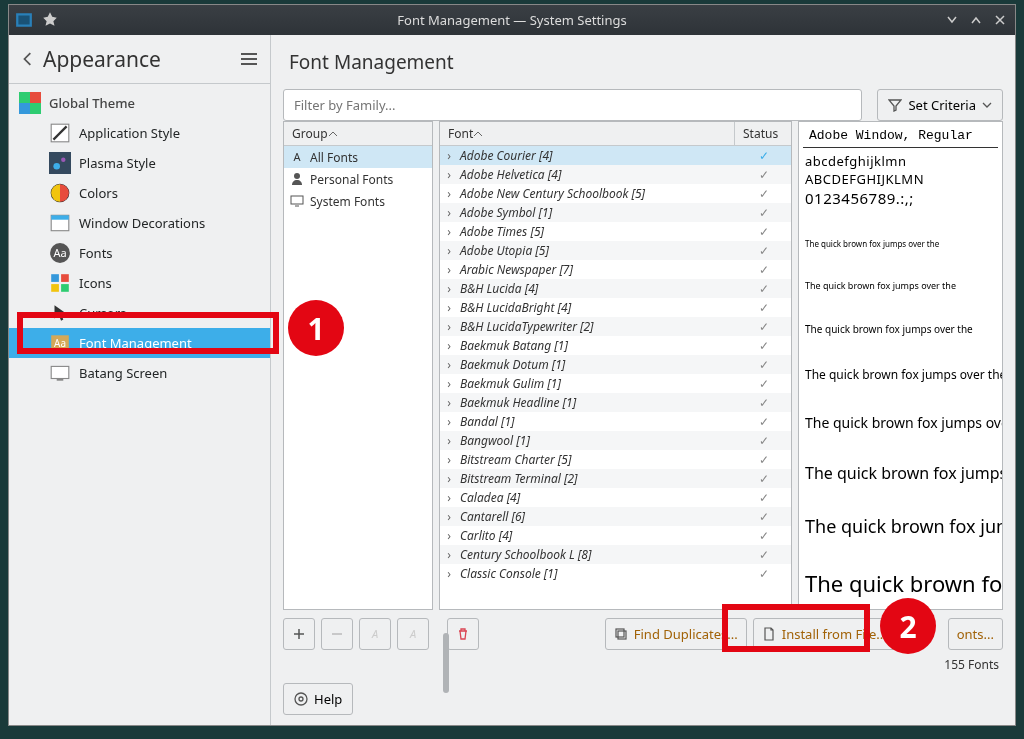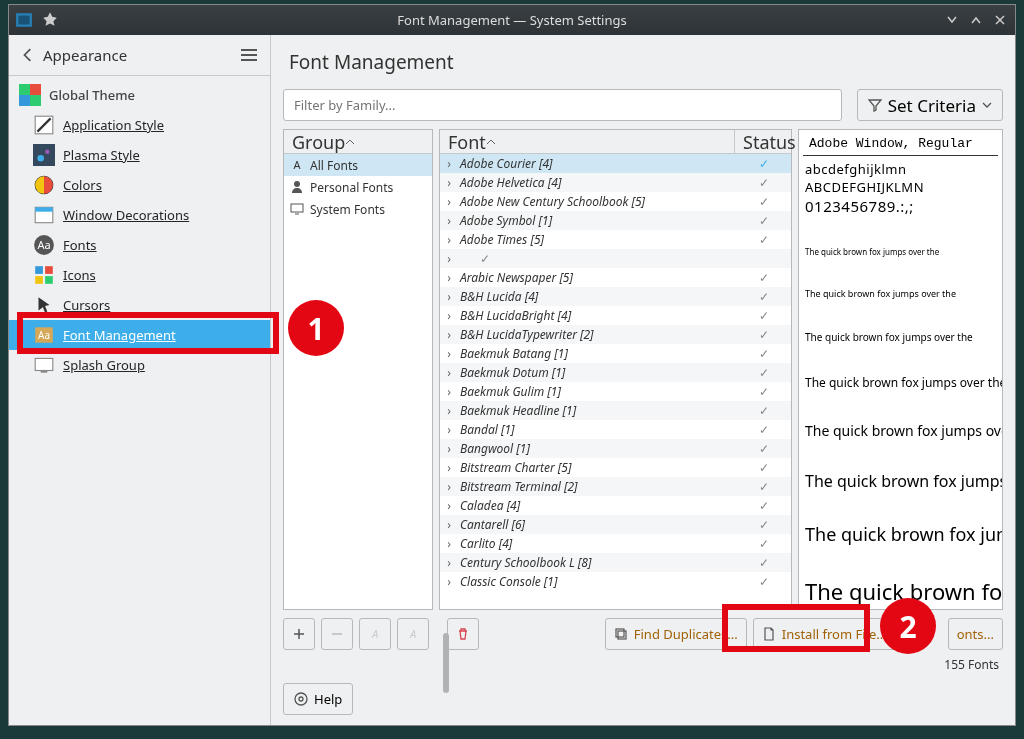--- a/index.html
+++ b/index.html
@@ -13,46 +13,46 @@
 .titlebar-right { position: absolute; right: 6px; display: flex; gap: 6px; }
 .win-btn { width: 18px; height: 18px; display: flex; align-items: center; justify-content: center; cursor: pointer; }
 .win-btn svg { width: 12px; height: 12px; }
 .pin-icon, .app-icon { width: 18px; height: 18px; display: flex; align-items: center; justify-content: center; }
 
 .body { flex: 1; display: flex; min-height: 0; }
 
 .sidebar { width: 262px; background: #eff0f1; border-right: 1px solid #c5c9cc; display: flex; flex-direction: column; }
 .sidebar-header { display: flex; align-items: center; padding: 10px 12px; border-bottom: 1px solid #c5c9cc; }
 .back-chevron { width: 14px; height: 14px; margin-right: 8px; }
-.sidebar-title { font-size: 15px; color: #333; flex: 1; }
+.sidebar-title { font-size: 21px; color: #333; flex: 1; }
 .hamburger { width: 18px; height: 14px; }
 
 .nav { padding-top: 4px; }
 .nav-row { display: flex; align-items: center; height: 30px; padding-left: 10px; font-size: 13px; color: #232627; cursor: pointer; }
-.nav-row.child { padding-left: 24px; text-decoration: underline; }
+.nav-row.child { padding-left: 40px; }
 .nav-row .icon { width: 22px; height: 22px; margin-right: 8px; display: flex; align-items: center; justify-content: center; }
 .nav-row.selected { background: #3daee9; color: #fff; }
 .nav-row.header-row { font-weight: 500; color: #444; }
 
 .main { flex: 1; display: flex; flex-direction: column; padding: 0 12px 10px 12px; }
 .page-title { font-size: 19px; color: #333; padding: 14px 6px 14px 6px; }
 
-.filterbar { display: flex; gap: 15px; margin-bottom: 8px; }
+.filterbar { display: flex; gap: 15px; }
 .filter-input { flex: 1; height: 32px; border: 1px solid #b6b9bc; border-radius: 3px; padding: 0 10px; font-size: 13px; background: #fff; color: #777; }
-.set-criteria { height: 32px; border: 1px solid #b6b9bc; border-radius: 3px; background: #eff0f1; padding: 0 10px; font-size: 17px; display: flex; align-items: center; gap: 6px; cursor: pointer; }
+.set-criteria { height: 32px; border: 1px solid #b6b9bc; border-radius: 3px; background: #eff0f1; padding: 0 10px; font-size: 13px; display: flex; align-items: center; gap: 6px; cursor: pointer; }
 
 .panels { display: flex; gap: 6px; flex: 1; min-height: 0; }
 
 .col { border: 1px solid #b6b9bc; background: #fff; display: flex; flex-direction: column; }
 .col-group { width: 150px; }
 .col-font { flex: 1; display: flex; }
 .col-font-inner { flex: 1; display: flex; flex-direction: column; }
 .col-preview { width: 205px; }
 
-.col-head { height: 24px; border-bottom: 1px solid #c5c9cc; background: #eff0f1; display: flex; align-items: center; font-size: 18px; color: #333; padding: 0 8px; }
+.col-head { height: 24px; border-bottom: 1px solid #c5c9cc; background: #eff0f1; display: flex; align-items: center; font-size: 12px; color: #333; padding: 0 8px; }
 .col-head .sorter { width: 10px; height: 10px; }
 .font-heads { display: flex; }
 .font-heads .col-head { border-right: 1px solid #c5c9cc; }
 .font-heads .h-font { flex: 1; }
 .font-heads .h-status { width: 56px; border-right: none; }
 
 .group-list { padding: 0; }
 .group-item { height: 22px; display: flex; align-items: center; gap: 6px; padding: 0 6px; font-size: 12px; color: #333; cursor: pointer; }
 .group-item.sel { background: #cfe7f5; }
 .group-item .gicon { width: 14px; height: 14px; display: flex; align-items: center; justify-content: center; }
@@ -233,21 +233,21 @@
             </span>
           <span>Font Management</span>
         </div>
         <div class="nav-row child">
           <span class="icon">
               <svg viewBox="0 0 20 20">
                 <rect x="2" y="4" width="16" height="11" fill="#fff" stroke="#888"></rect>
                 <rect x="7" y="15" width="6" height="2" fill="#888"></rect>
               </svg>
             </span>
-          <span>Splash Group</span>
+          <span>Batang Screen</span>
         </div>
       </div>
     </div>
 
     <div class="main">
       <div class="page-title">Font Management</div>
 
       <div class="filterbar">
         <input class="filter-input" placeholder="Filter by Family..." style="">
         <div class="set-criteria">
@@ -335,25 +335,26 @@
                     <span class="fname">Adobe Symbol [1]</span>
                     <span class="status">✓</span>
                   </div>
                   <div class="font-row">
                     <span class="disc">›</span>
                     <span class="fname">Adobe Times [5]</span>
                     <span class="status">✓</span>
                   </div>
                   <div class="font-row">
                     <span class="disc">›</span>
-                    <span class="status">✓</span>
-                  </div>
-                  <div class="font-row">
-                    <span class="disc">›</span>
-                    <span class="fname">Arabic Newspaper [5]</span>
+                    <span class="fname">Adobe Utopia [5]</span>
+                    <span class="status">✓</span>
+                  </div>
+                  <div class="font-row">
+                    <span class="disc">›</span>
+                    <span class="fname">Arabic Newspaper [7]</span>
                     <span class="status">✓</span>
                   </div>
                   <div class="font-row">
                     <span class="disc">›</span>
                     <span class="fname">B&amp;H Lucida [4]</span>
                     <span class="status">✓</span>
                   </div>
                   <div class="font-row">
                     <span class="disc">›</span>
                     <span class="fname">B&amp;H LucidaBright [4]</span>

